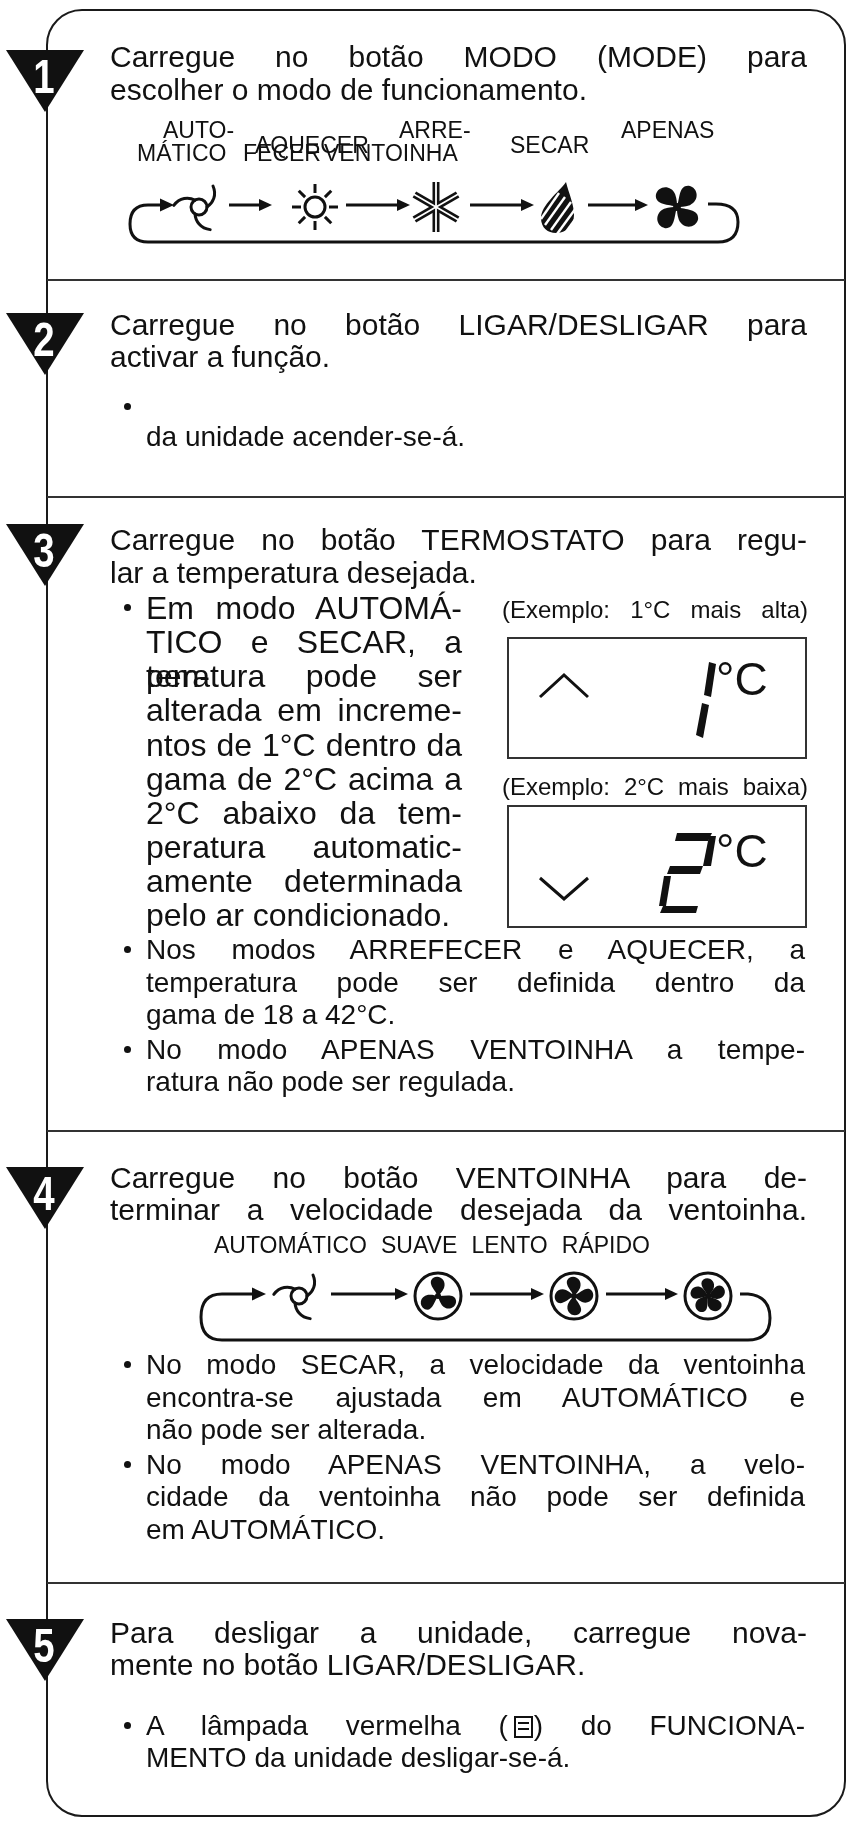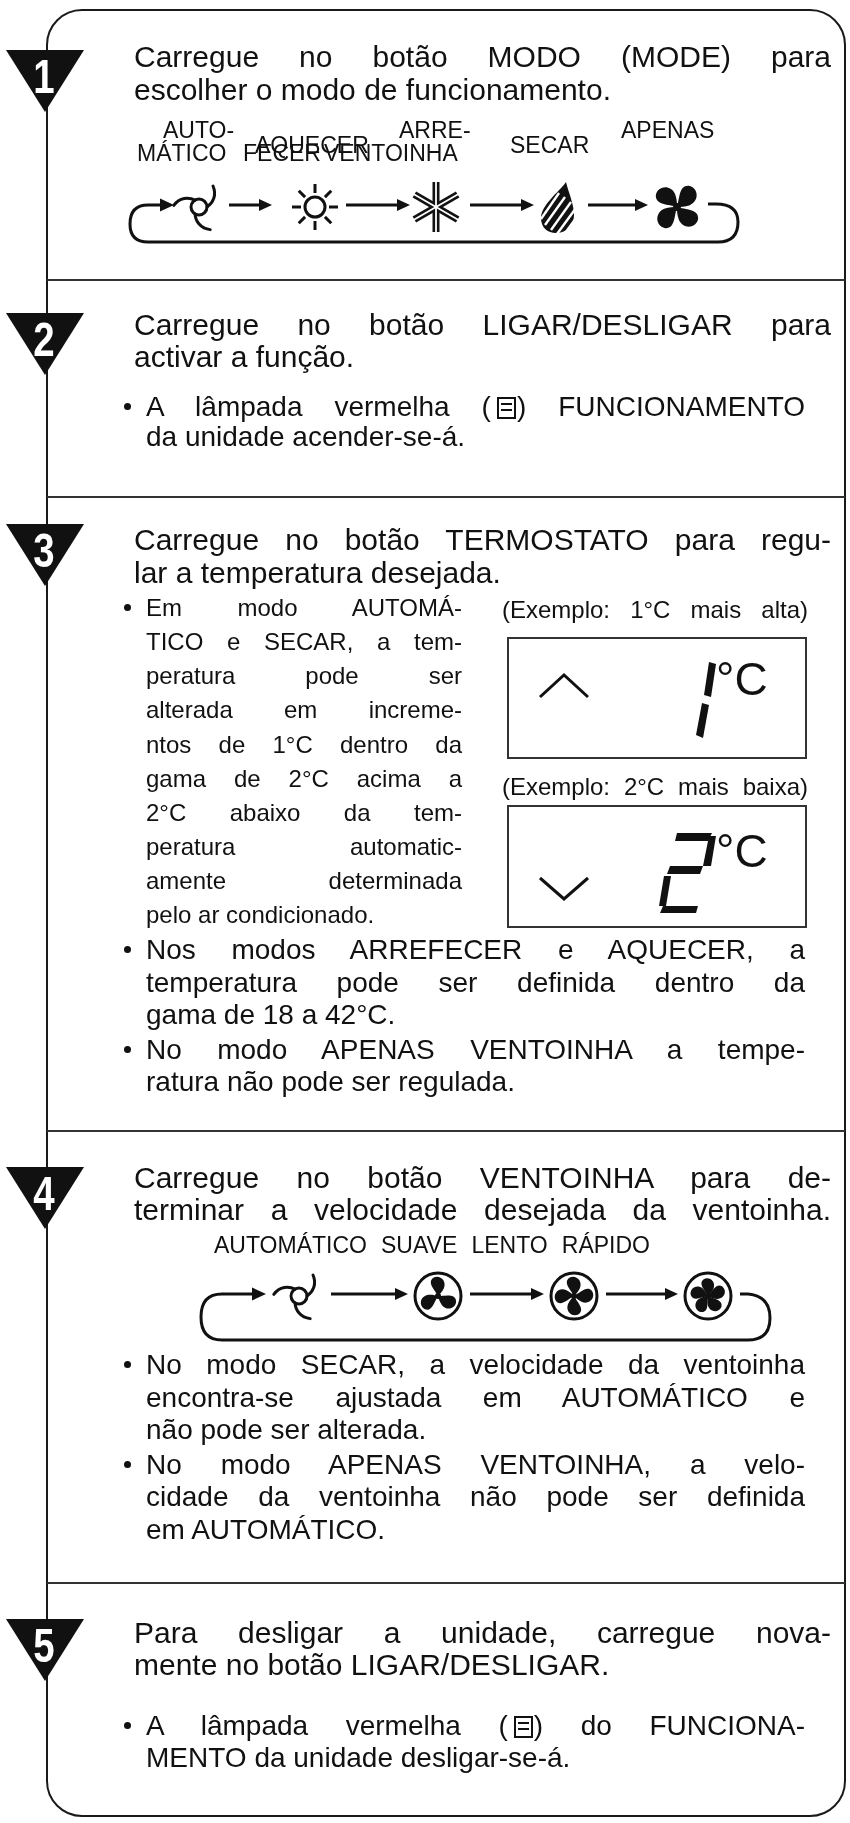--- a/index.html
+++ b/index.html
@@ -3,23 +3,23 @@
 <meta charset="utf-8">
 <style>
   html, body { margin:0; padding:0; background:#ffffff; }
   #page { position:relative; width:850px; height:1823px; overflow:hidden; background:#ffffff;
           font-family:"Liberation Sans", sans-serif; color:#111111; }
   .frame { position:absolute; left:46px; top:9px; width:800px; height:1808px;
            border:2.5px solid #1a1a1a; border-radius:36px; box-sizing:border-box; }
   .divider { position:absolute; left:47px; width:798px; height:0; border-top:2px solid #333333; }
   .marker { position:absolute; left:6px;  width:78px; height:62px; overflow:visible; }
   .mk-num { font-family:"Liberation Sans", sans-serif; font-weight:bold; font-size:48px; fill:#ffffff; text-anchor:middle; }
-  .h  { position:absolute; left:110px; width:697px; font-size:30px; line-height:34px; height:34px;margin-left:24px; }
+  .h  { position:absolute; left:110px; width:697px; font-size:30px; line-height:34px; height:34px; }
   .b  { position:absolute; left:146px; width:659px; font-size:28px; line-height:34px; height:34px; }
-  .bl { position:absolute; left:146px; width:316px; font-size:24px; line-height:34px; height:34px; }
+  .bl { position:absolute; left:146px; width:316px; font-size:32px; line-height:34px; height:34px; }
   .j  { text-align:justify; text-align-last:justify; }
   .nw { white-space:nowrap; }
   .dot { position:absolute; left:124px; width:7px; height:7px; border-radius:50%; background:#111111; }
   .lbl { position:absolute; font-size:23px; line-height:24px; white-space:nowrap; }
   .speed-lbl { position:absolute; left:214px; width:436px; top:1233px; font-size:23px; line-height:24px;
                text-align:justify; text-align-last:justify; }
   .cap { position:absolute; left:502px; width:306px; font-size:24px; line-height:28px; height:28px;
          text-align:justify; text-align-last:justify; }
   .lcd { position:absolute; left:507px; width:300px; border:2px solid #333333; box-sizing:border-box; }
   .lcd svg { position:absolute; left:-2px; top:-2px; width:300px; overflow:visible; }
@@ -144,21 +144,20 @@
       <path d="M0 0 C -3 -6 -11 -13 -5 -18 C 1 -22 9 -16 6 -8 C 4 -4 2 -2 0 0 Z" transform="rotate(225)"></path>
       <path d="M0 0 C -3 -6 -11 -13 -5 -18 C 1 -22 9 -16 6 -8 C 4 -4 2 -2 0 0 Z" transform="rotate(315)"></path>
       <circle r="3"></circle>
     </g>
   </svg>
 
   <div class="h j" style="top:308px">Carregue no botão LIGAR/DESLIGAR para</div>
   <div class="h nw" style="top:340px">activar a função.</div>
 
   <div class="dot" style="top:403px"></div>
-  <div class="b j" style="top:390px"><span>A lâmpada vermelha (</span><span class="lamp"><i style="top:4px"></i><i style="top:10px"></i></span><span>) FUNCIONAMENTO</span></div>
   <div class="b nw" style="top:420px">da unidade acender-se-á.</div>
 
   <div class="h j" style="top:523px">Carregue no botão TERMOSTATO para regu-</div>
   <div class="h nw" style="top:556px">lar a temperatura desejada.</div>
 
   <div class="dot" style="top:604px"></div>
   <div class="bl j" style="top:591px">Em modo AUTOMÁ-</div>
   <div class="bl j" style="top:625px">TICO e SECAR, a tem-</div>
   <div class="bl j" style="top:659px">peratura pode ser</div>
   <div class="bl j" style="top:693px">alterada em increme-</div>

